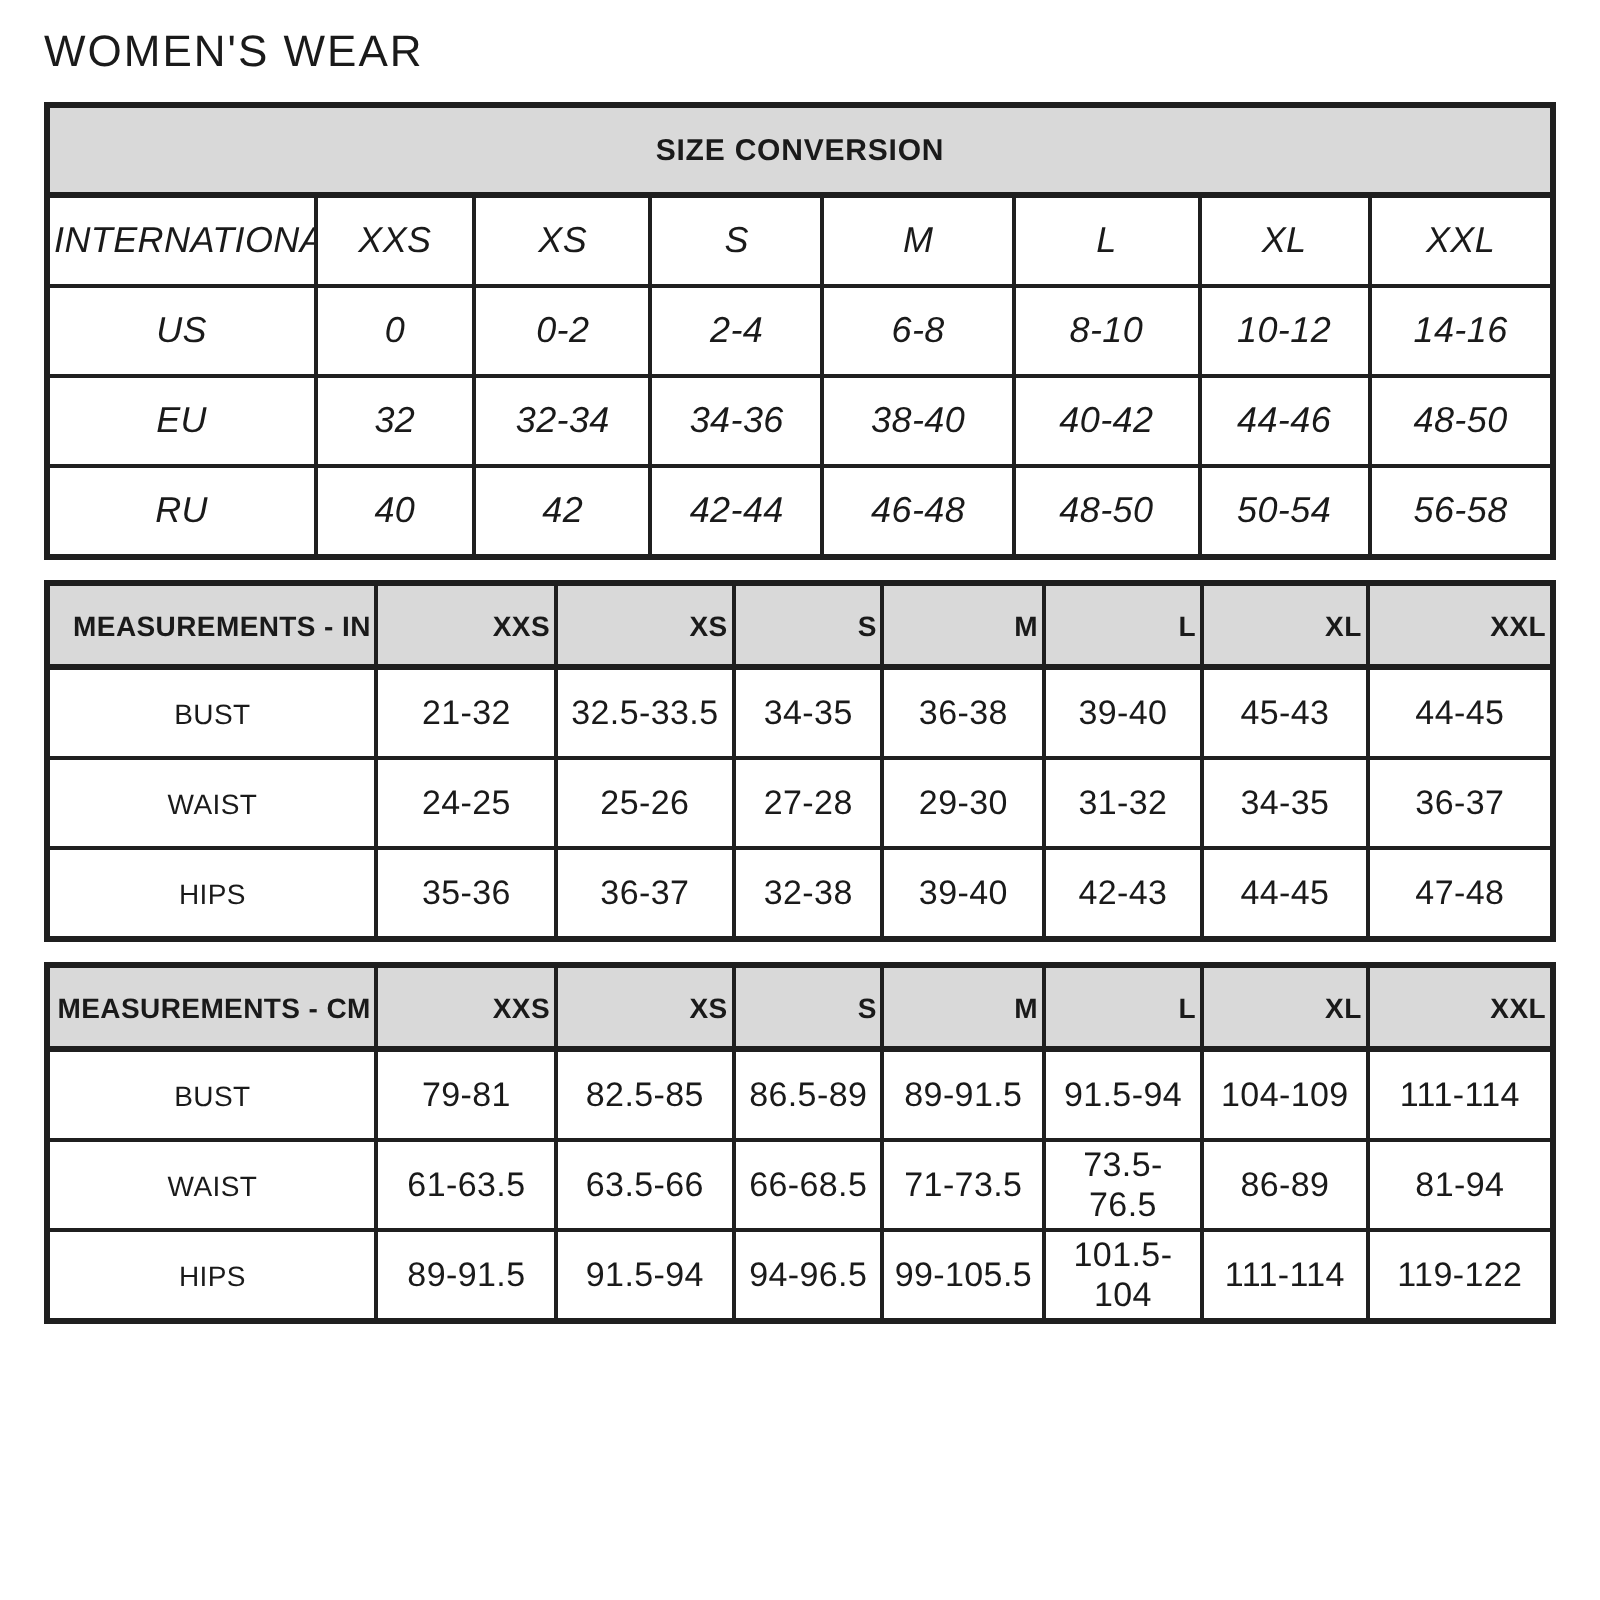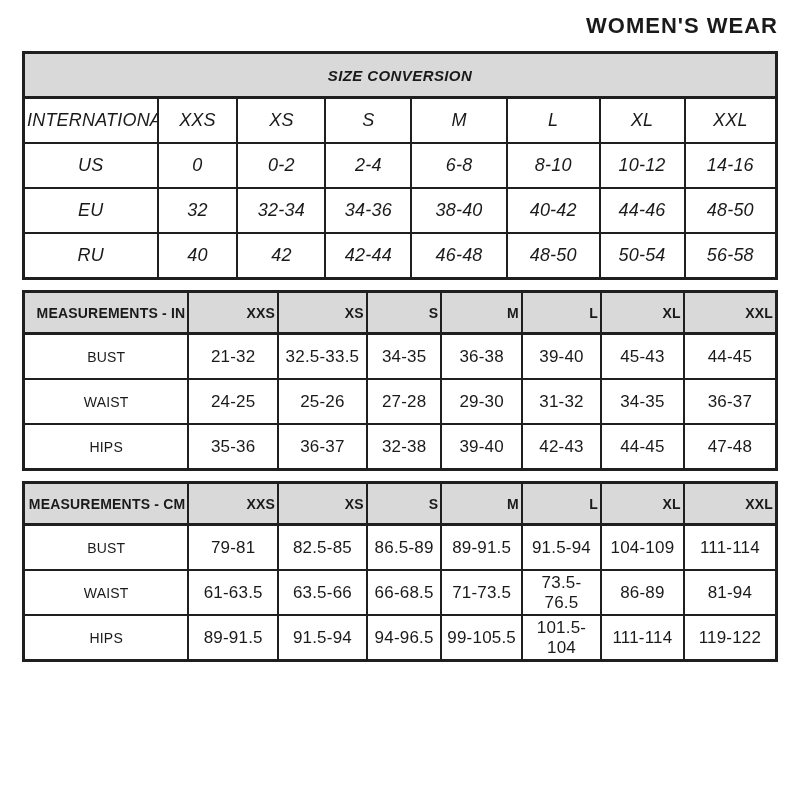--- a/index.html
+++ b/index.html
@@ -12,23 +12,23 @@
   body{
     width:800px;height:800px;
     background:var(--background);
     color:var(--text);
     font-family:"Liberation Sans", sans-serif;
     overflow:hidden;
   }
   .sheet{width:756px;margin:0 auto;}
   h1.page-title{
     margin:13px 0 12px 0;
-    text-align:right;
+    text-align:left;
     font-size:22px;
-    font-weight:700;
+    font-weight:400;
     letter-spacing:1px;
     color:var(--text);
   }
   table{
     width:100%;
     border-collapse:collapse;
     table-layout:fixed;
     margin:0 0 10px 0;
     border:3px solid var(--border);
   }
@@ -41,21 +41,20 @@
     letter-spacing:.2px;
     overflow:hidden;
   }
   thead th.banner{
     background:var(--header-bg);
     height:42px;
     font-size:15px;
     font-weight:700;
     letter-spacing:.4px;
     border-bottom:3px solid var(--border);
-    font-style:italic;
   }
   tr.head-row td{
     background:var(--header-bg);
     height:39px;
     font-weight:700;
     font-size:14px;
     border-bottom:3px solid var(--border);
     text-align:right;
   }
   table.t1 tbody td{height:43px;font-size:18px;font-style:italic;}

